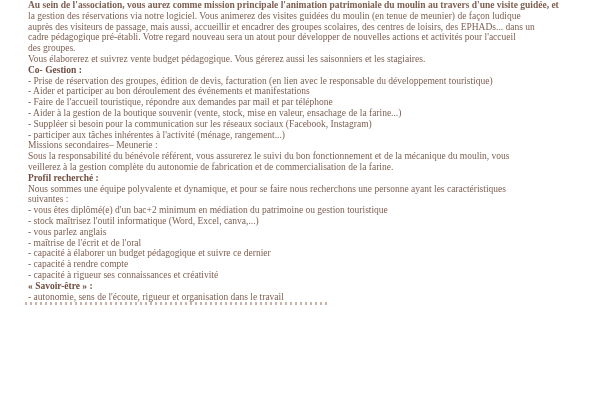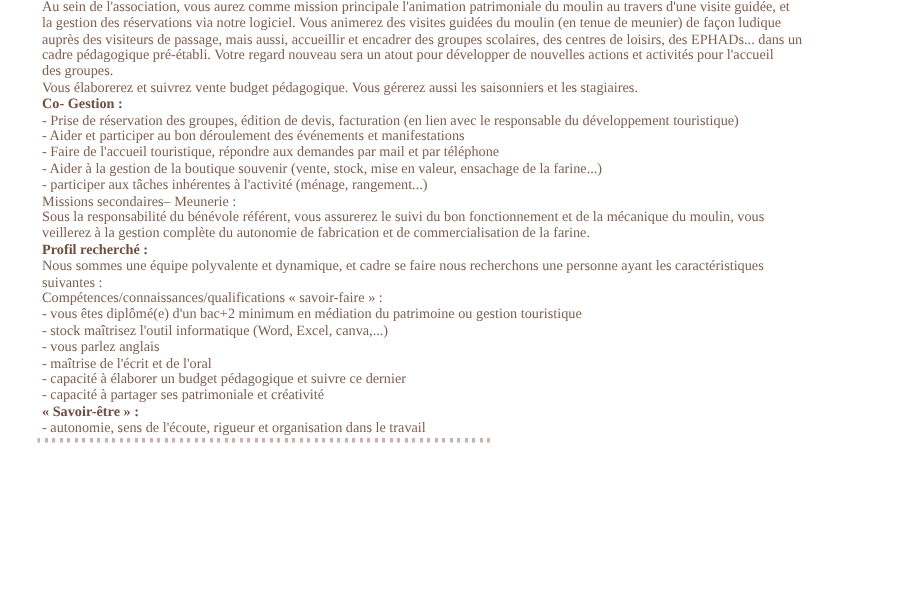--- a/index.html
+++ b/index.html
@@ -9,21 +9,21 @@
     background: #ffffff;
   }
   .page {
     padding: 0 20px 0 28px;
     font-family: "Liberation Serif", "DejaVu Serif", serif;
     font-size: 9.5px;
     line-height: 10.8px;
     color: #7d5f51;
   }
   .page p { margin: 0; white-space: nowrap; }
-  .clip-top { margin-top: -5.5px; overflow: hidden; }
+  .clip-top { margin-top: -5.5px; overflow: hidden; font-weight: bold; }
   .heading { font-weight: 700; color: #6f4d3f; }
   .plain-heading { font-weight: 400; }
   .mt-co { margin-top: 7px; }
   .mt { margin-top: 10.8px; }
   .mt-big { margin-top: 60px; }
   .item { margin-left: -3px; }
   .clipped-strip {
     height: 3px; width: 302px; margin-left: -3px;
     background: repeating-linear-gradient(90deg, #b49a8d 0 2px, transparent 2px 5px);
     opacity: .75;
@@ -40,35 +40,36 @@
   <p>auprès des visiteurs de passage, mais aussi, accueillir et encadrer des groupes scolaires, des centres de loisirs, des EPHADs... dans un</p>
   <p>cadre pédagogique pré-établi. Votre regard nouveau sera un atout pour développer de nouvelles actions et activités pour l'accueil</p>
   <p>des groupes.</p>
   <p>Vous élaborerez et suivrez vente budget pédagogique. Vous gérerez aussi les saisonniers et les stagiaires.</p>
 
   <p class="heading mt-co">Co- Gestion :</p>
   <p class="item">- Prise de réservation des groupes, édition de devis, facturation (en lien avec le responsable du développement touristique)</p>
   <p class="item">- Aider et participer au bon déroulement des événements et manifestations</p>
   <p class="item">- Faire de l'accueil touristique, répondre aux demandes par mail et par téléphone</p>
   <p class="item">- Aider à la gestion de la boutique souvenir (vente, stock, mise en valeur, ensachage de la farine...)</p>
+  <p class="item">- Suppléer si besoin pour la communication sur les réseaux sociaux (Facebook, Instagram)</p>
   <p class="item">- participer aux tâches inhérentes à l'activité (ménage, rangement...)</p>
 
   <p class="plain-heading mt">Missions secondaires– Meunerie :</p>
   <p>Sous la responsabilité du bénévole référent, vous assurerez le suivi du bon fonctionnement et de la mécanique du moulin, vous</p>
   <p>veillerez à la gestion complète du autonomie de fabrication et de commercialisation de la farine.</p>
 
   <p class="heading mt-big">Profil recherché :</p>
-  <p>Nous sommes une équipe polyvalente et dynamique, et cadre se faire nous recherchons une personne ayant les caractéristiques</p>
+  <p>Nous sommes une équipe polyvalente et dynamique, et pour se faire nous recherchons une personne ayant les caractéristiques</p>
   <p>suivantes :</p>
-  <p>Compétences/connaissances/qualifications « savoir-faire » :</p>
   <p class="item">- vous êtes diplômé(e) d'un bac+2 minimum en médiation du patrimoine ou gestion touristique</p>
   <p class="item">- stock maîtrisez l'outil informatique (Word, Excel, canva,...)</p>
   <p class="item">- vous parlez anglais</p>
   <p class="item">- maîtrise de l'écrit et de l'oral</p>
   <p class="item">- capacité à élaborer un budget pédagogique et suivre ce dernier</p>
-  <p class="item">- capacité à partager ses patrimoniale et créativité</p>
+  <p class="item">- capacité à rendre compte</p>
+  <p class="item">- capacité à rigueur ses connaissances et créativité</p>
 
   <p class="heading mt">« Savoir-être » :</p>
   <p class="item">- autonomie, sens de l'écoute, rigueur et organisation dans le travail</p>
 
   <div class="clipped-strip"></div>
 
 </div>
 
 </body></html>

